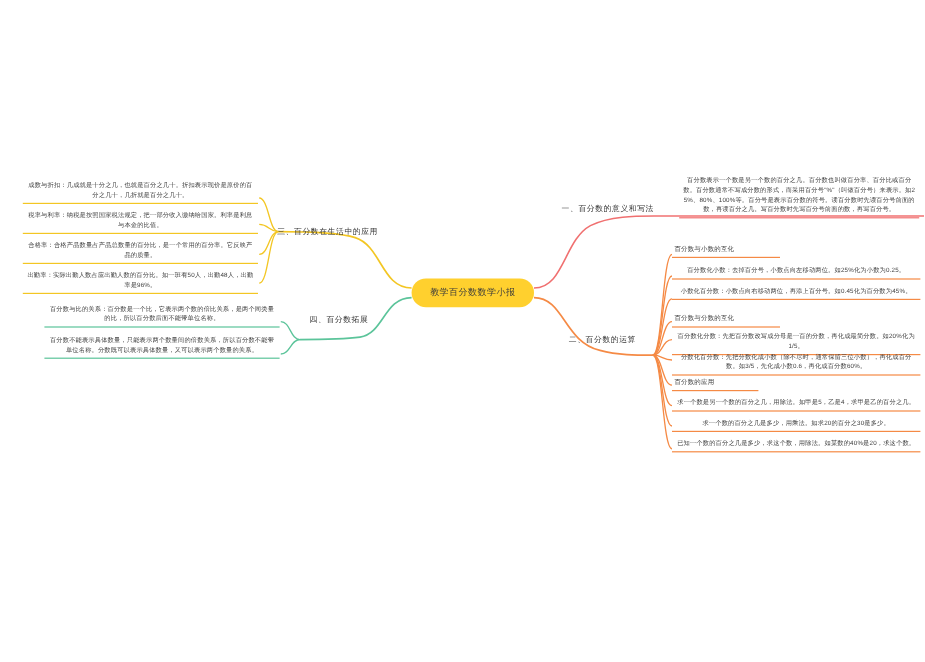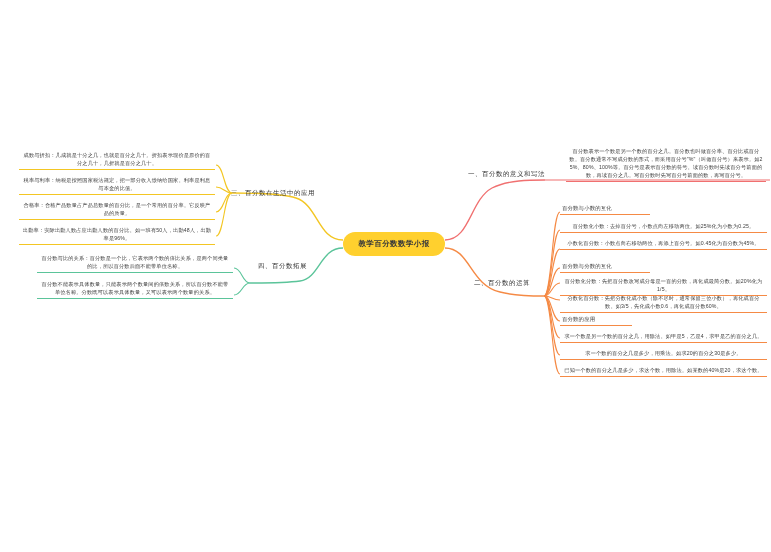--- a/index.html
+++ b/index.html
@@ -12,21 +12,21 @@
   svg.links{position:absolute;left:0;top:0;width:771px;height:552px;pointer-events:none;}
 
   .node{position:absolute;box-sizing:border-box;}
 
   
   .central{
     left:343px;top:232px;width:102px;height:24px;
     background:#FFD02E;border-radius:12px;
     display:flex;align-items:center;justify-content:center;
     color:#3a3a3a;font-size:7.5px;letter-spacing:.4px;
-    text-align:center;line-height:1.1;font-weight:bold;
+    text-align:center;line-height:1.1;
   }
 
   
   .branch-label{
     position:absolute;font-size:6.5px;color:#333;white-space:nowrap;
     letter-spacing:.5px;
   }
 
   
   .leaf{

